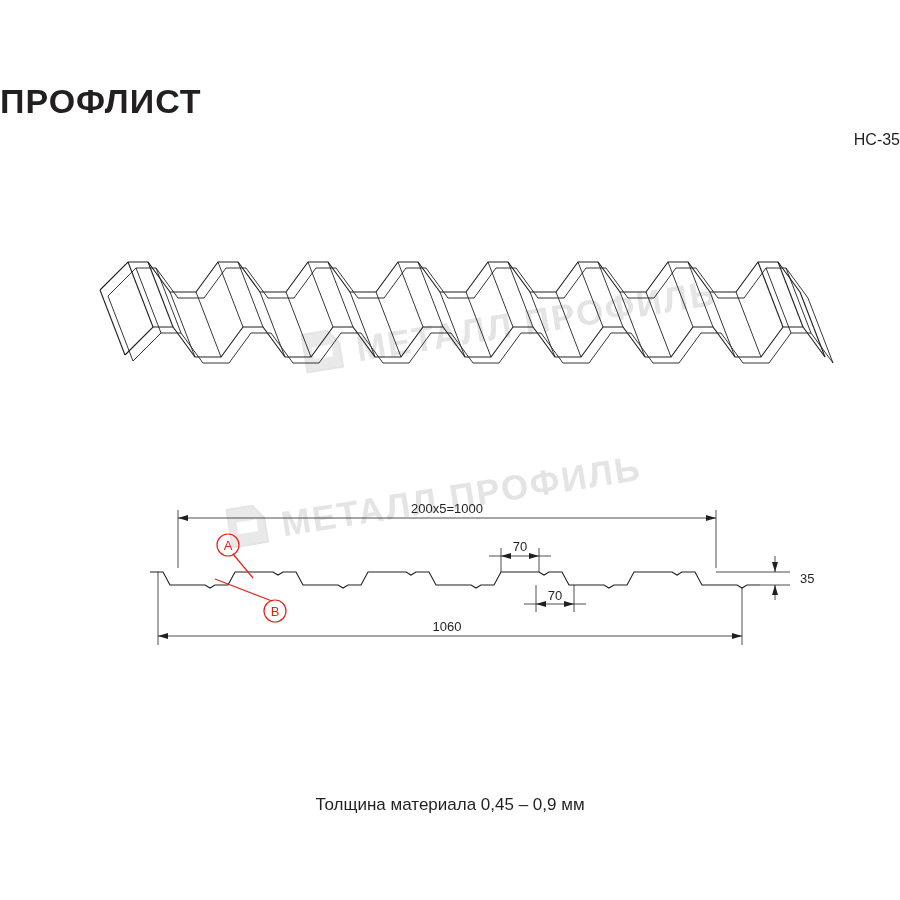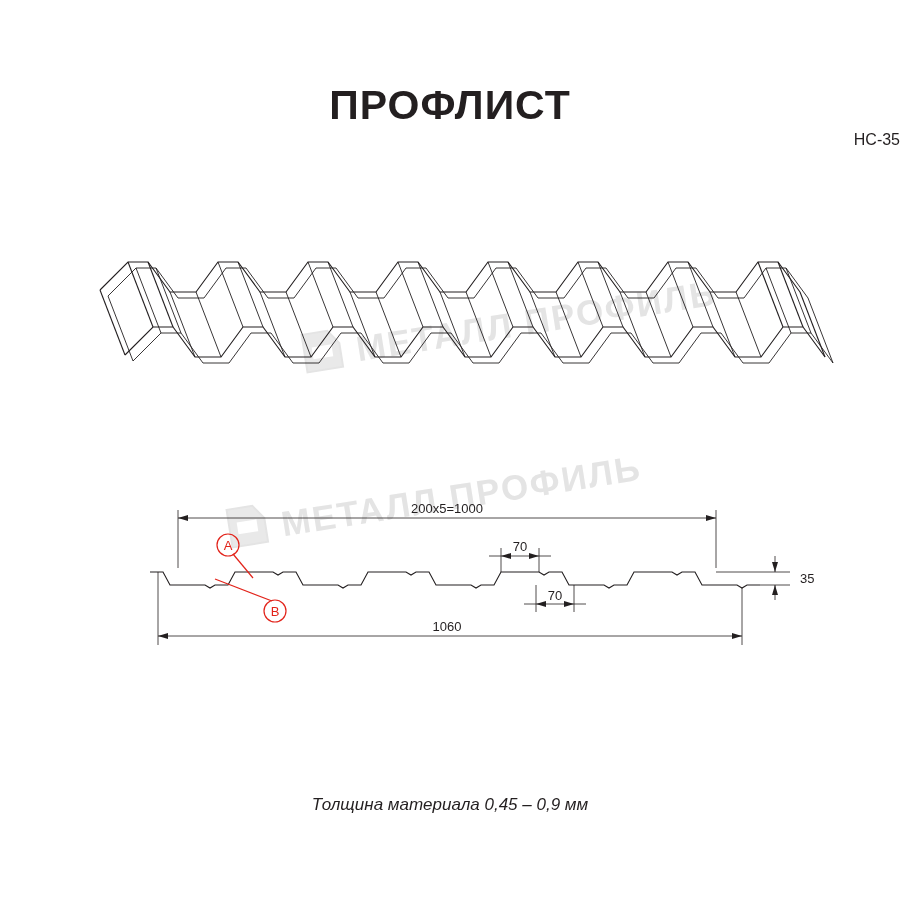--- a/index.html
+++ b/index.html
@@ -15,22 +15,21 @@
     font-family: "Liberation Sans", sans-serif;
     color: #231f20;
     overflow: hidden;
   }
   
   .title {
     position: absolute;
     top: 82px;
     left: 0;
     width: 900px;
-    text-align: center;
-    font-size: 41px;
+    font-size: 34px;
     font-weight: bold;
     letter-spacing: 1px;
     color: #231f20;
   }
   .subtitle {
     position: absolute;
     top: 131px;
     left: 0;
     width: 900px;
     text-align: right;
@@ -38,21 +37,20 @@
     color: #231f20;
   }
   .footnote {
     position: absolute;
     top: 795px;
     left: 0;
     width: 900px;
     text-align: center;
     font-size: 17px;
     color: #231f20;
-    font-style: italic;
   }
   
   .iso-wrap, .sec-wrap, .wm-wrap {
     position: absolute;
     left: 0;
     top: 0;
     width: 900px;
     height: 900px;
     pointer-events: none;
   }

